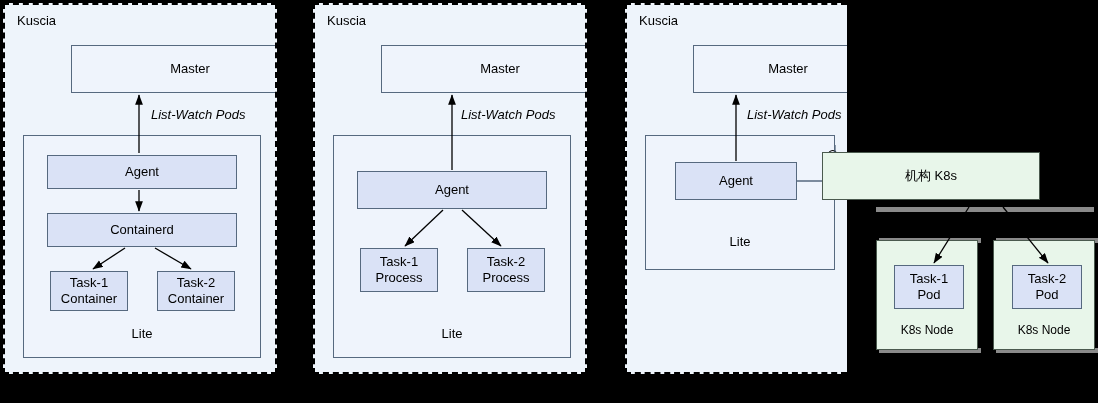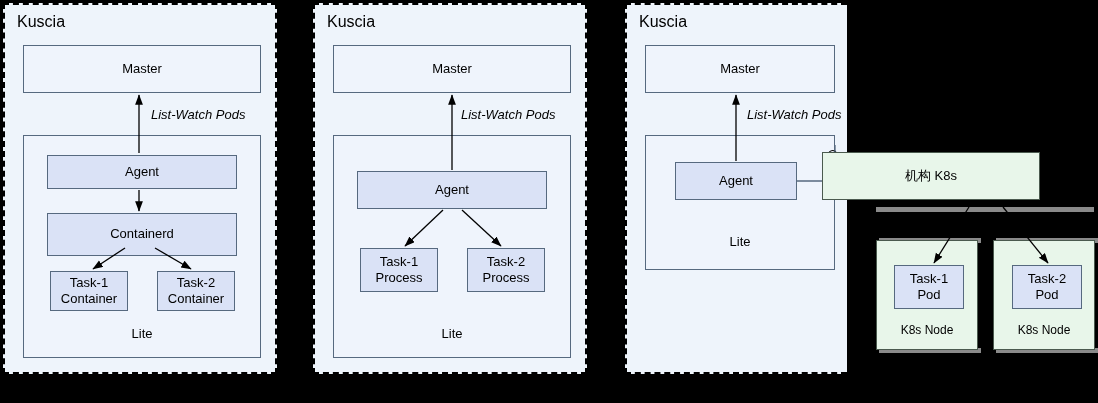--- a/index.html
+++ b/index.html
@@ -21,41 +21,42 @@
     position: absolute;
     background: #eef4fb;
     border: 2px dashed #000000;
     box-sizing: border-box;
     overflow: hidden;
   }
   .kuscia-label {
     position: absolute;
     left: 12px;
     top: 8px;
-    font-size: 16px;
+    font-size: 13px;
     color: #000000;
     white-space: nowrap;
   }
 
   
   .box {
     position: absolute;
     box-sizing: border-box;
     display: flex;
     align-items: center;
     justify-content: center;
     text-align: center;
     font-size: 13px;
     color: #000000;
     line-height: 1.25;
     white-space: pre-line;
   }
   .box-plain {
     background: #eff4fc;
     border: 1px solid #56697f;
+    margin-left: 48px;
   }
   .box-blue {
     background: #dae2f6;
     border: 1px solid #56697f;
   }
   .box-container {
     background: #eff4fc;
     border: 1px solid #56697f;
     display: block;
   }
@@ -117,21 +118,21 @@
     <div class="box box-plain" style="left:18px; top:40px; width:238px; height:48px;">Master</div>
 
     <div class="edge-label" style="left:146px; top:102px;">List-Watch Pods</div>
 
     <div class="box box-container" style="left:18px; top:130px; width:238px; height:223px;">
       <div class="lite-label" style="top:190px;">Lite</div>
     </div>
 
     <div class="box box-blue" style="left:42px; top:150px; width:190px; height:34px;">Agent</div>
 
-    <div class="box box-blue" style="left:42px; top:208px; width:190px; height:43px;">Containerd</div>
+    <div class="box box-blue" style="left:42px; top:208px; width:190px; height:34px;">Containerd</div>
 
     <div class="box box-blue" style="left:45px; top:266px; width:78px; height:40px;">Task-1
 Container</div>
 
     <div class="box box-blue" style="left:152px; top:266px; width:78px; height:40px;">Task-2
 Container</div>
 
     <svg class="arrows">
       <defs>
         <marker id="ah1" markerWidth="9" markerHeight="9" refX="7.5" refY="3" orient="auto">

